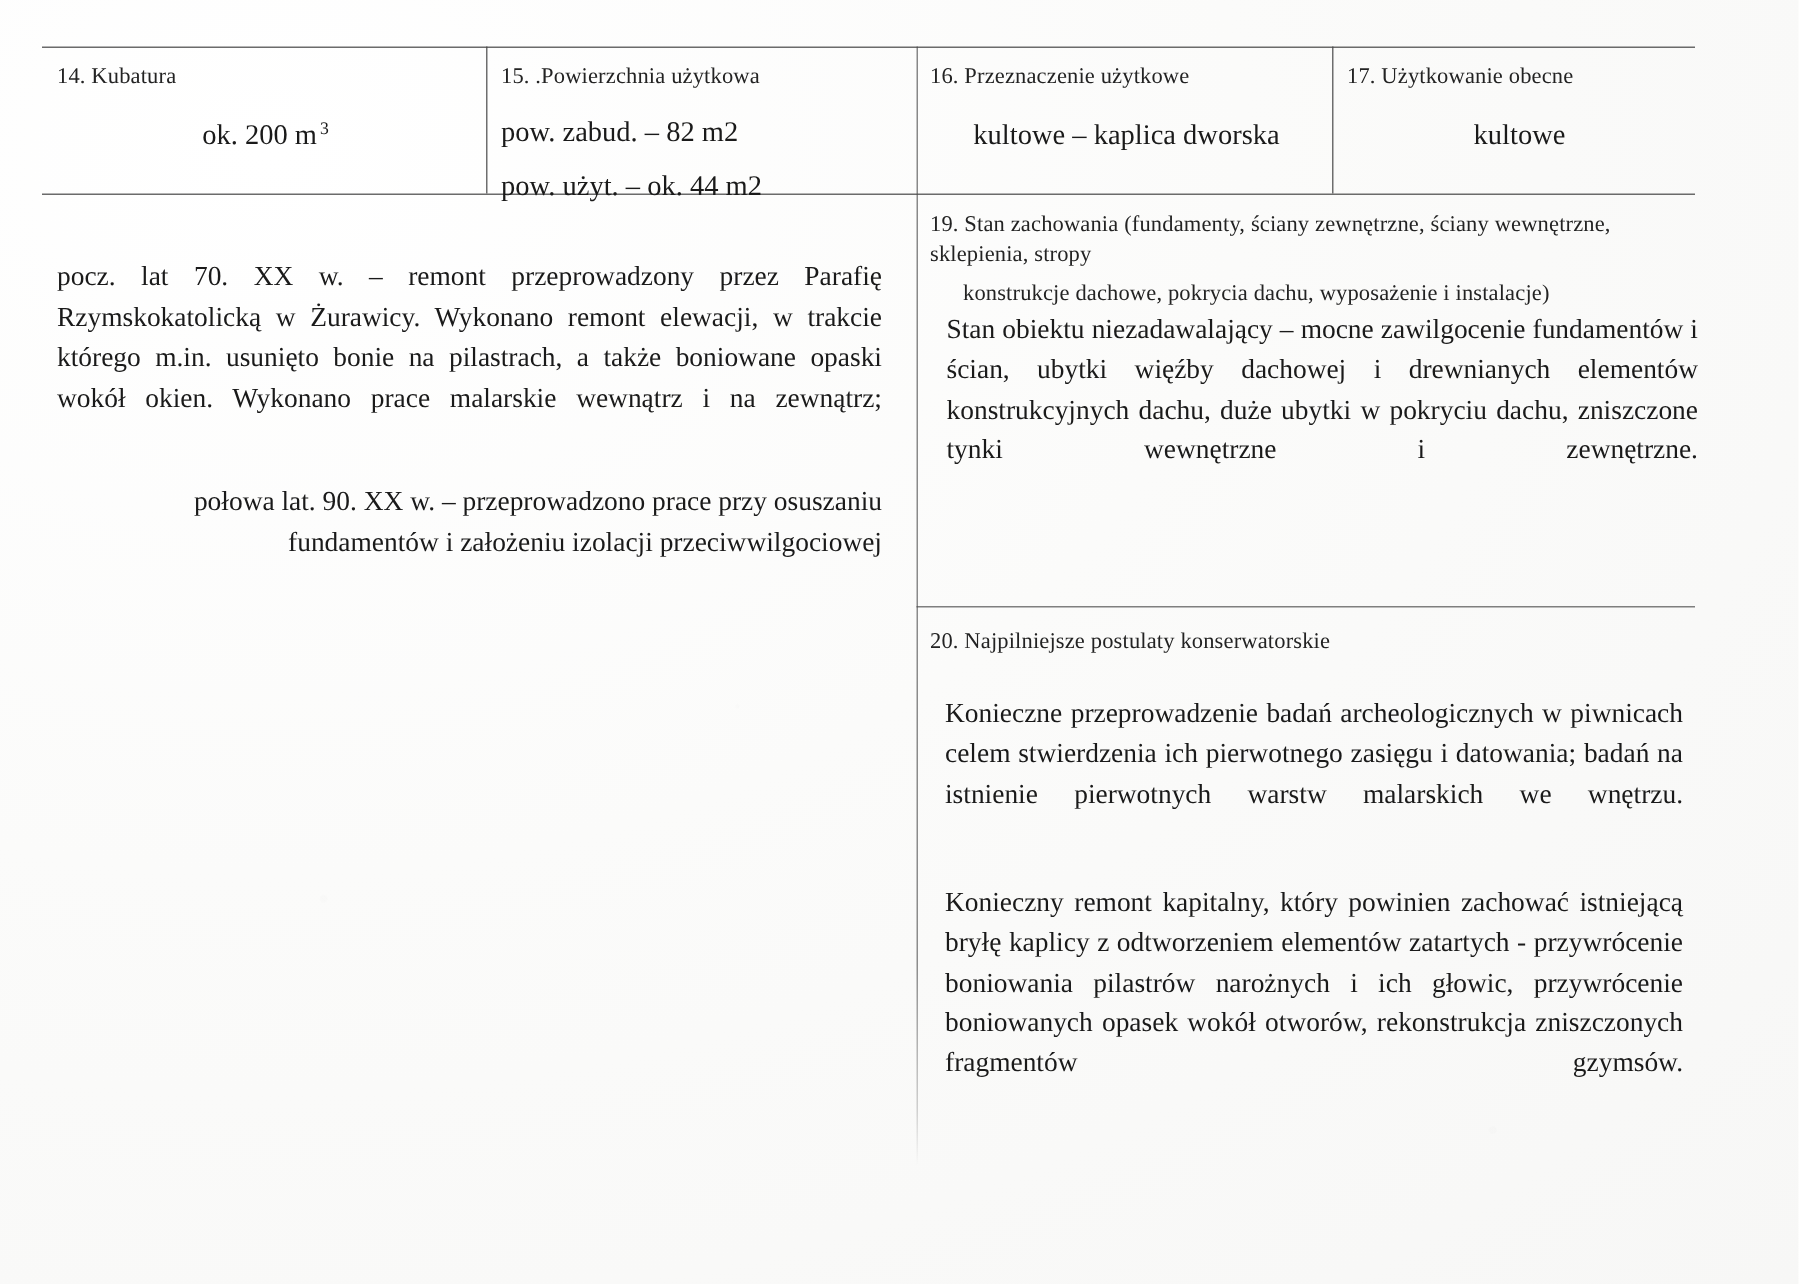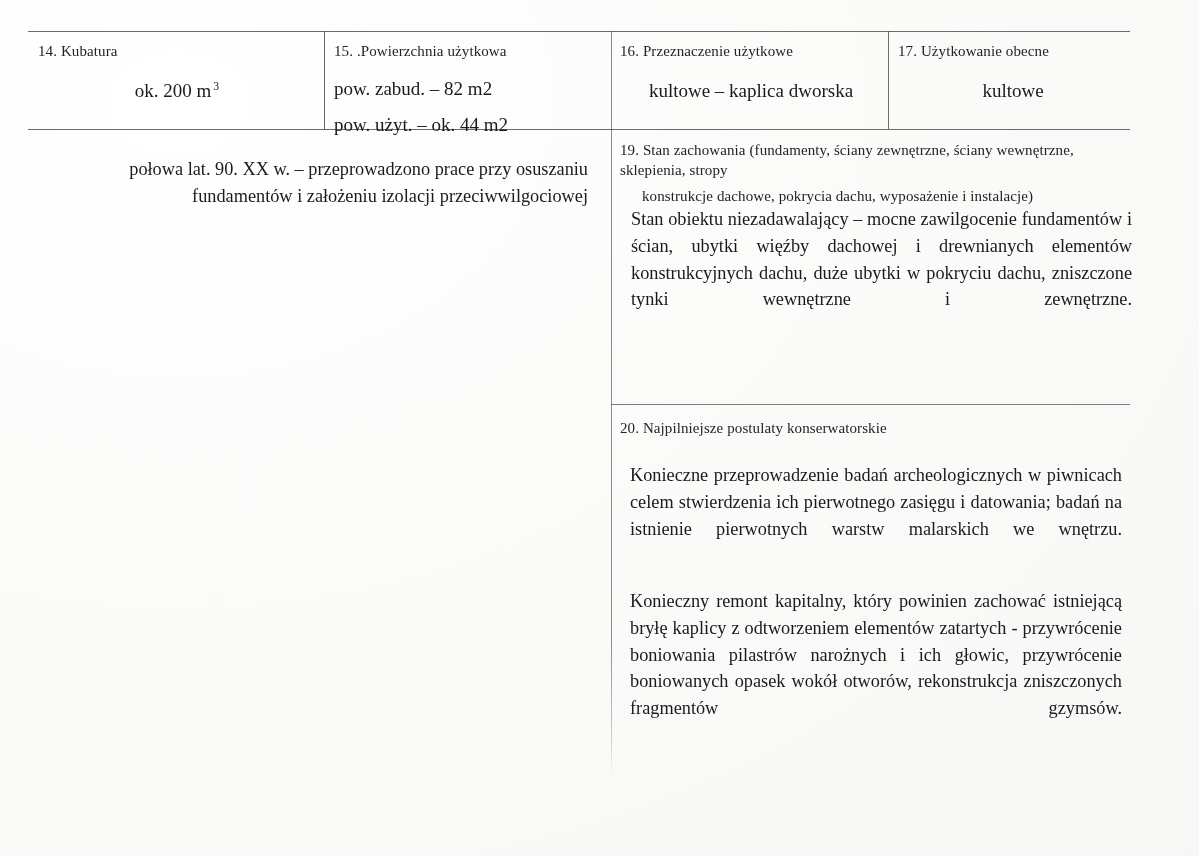--- a/index.html
+++ b/index.html
@@ -131,20 +131,21 @@
     <div class="field-value center" style="margin-top:16px;">kultowe – kaplica dworska</div>
   </div>
 
   <div class="cell" style="left:898px; top:41px; width:230px;">
     <div class="field-label">17. Użytkowanie obecne</div>
     <div class="field-value center" style="margin-top:16px;">kultowe</div>
   </div>
 
   <div class="cell" style="left:38px; top:140px; width:550px;">
 
+    <p class="body-text" style="margin-top:31px;">pocz. lat 70. XX w. – remont przeprowadzony przez Parafię Rzymskokatolicką w Żurawicy. Wykonano remont elewacji, w trakcie którego m.in. usunięto bonie na pilastrach, a także boniowane opaski wokół okien. Wykonano prace malarskie wewnątrz i na zewnątrz;</p>
 
     <p class="body-text" style="margin-top:16px; text-align:right;">połowa lat. 90. XX w. – przeprowadzono prace przy osuszaniu fundamentów i założeniu izolacji przeciwwilgociowej</p>
   </div>
 
   <div class="cell" style="left:620px; top:140px; width:512px;">
     <div class="field-label">19. Stan zachowania (fundamenty, ściany zewnętrzne, ściany wewnętrzne, sklepienia, stropy</div>
     <div class="field-label indent2" style="margin-top:5px;">konstrukcje dachowe, pokrycia dachu, wyposażenie i instalacje)</div>
 
     <p class="body-text" style="margin-left:11px; width:501px;">Stan obiektu niezadawalający – mocne zawilgocenie fundamentów i ścian, ubytki więźby dachowej i drewnianych elementów konstrukcyjnych dachu, duże ubytki w  pokryciu dachu, zniszczone tynki wewnętrzne i zewnętrzne.</p>
   </div>

